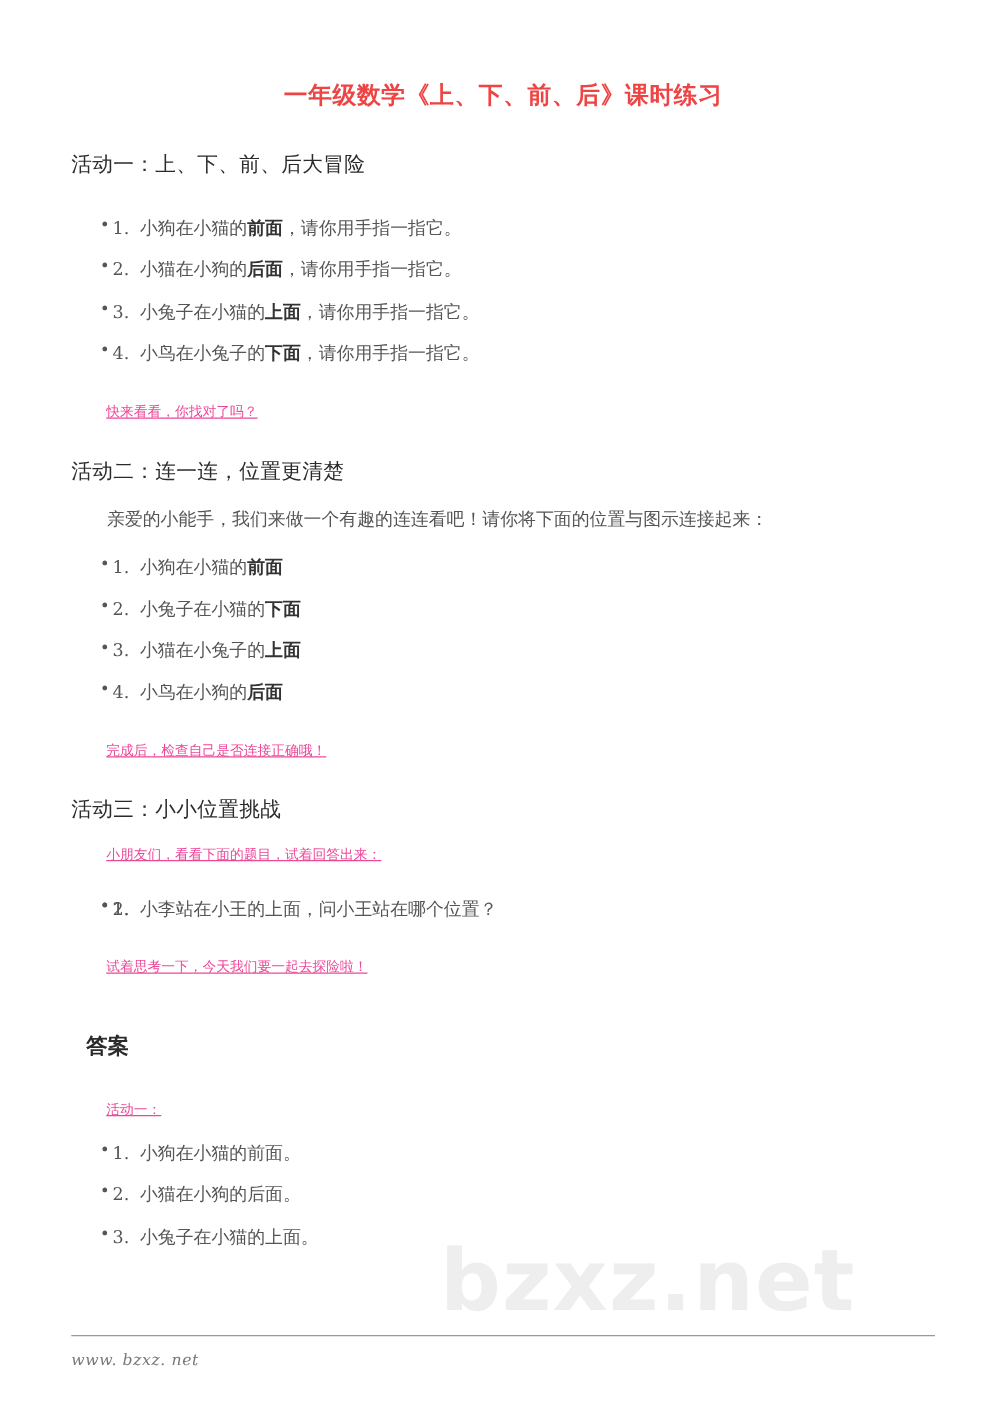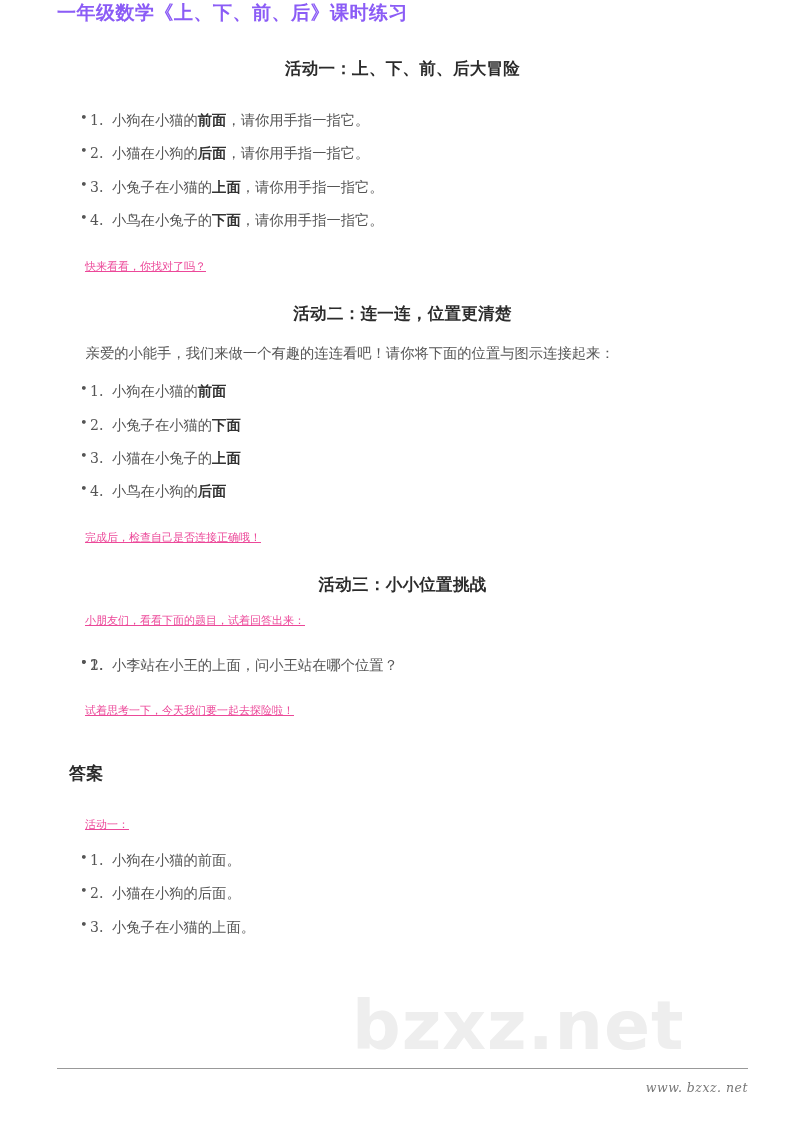--- a/index.html
+++ b/index.html
@@ -38,37 +38,37 @@
   }
 
   
   .content {
     position: relative;
     z-index: 2;
     padding: 0 52px 0 57px;
   }
 
   .doc-title {
-    text-align: left;
+    text-align: center;
     font-size: 19px;
     font-weight: bold;
-    color: #8b5cf6;
+    color: #ef4444;
     letter-spacing: 0.5px;
     margin: 0;
+    padding-top: 63px;
     font-family: "DejaVu Serif", "Liberation Serif", serif;
   }
 
   h2.section-heading {
     font-size: 16.5px;
-    font-weight: bold;
+    font-weight: normal;
     color: #2b2b2b;
     margin: 0;
     padding: 0;
     letter-spacing: 0.3px;
-    text-align: center;
   }
 
   h2.answers-heading {
     font-size: 17px;
     font-weight: bold;
     color: #2b2b2b;
     margin: 12px;
     padding: 0;
     letter-spacing: 0.3px;
   }
@@ -148,21 +148,21 @@
     width: 691px;
     z-index: 3;
   }
   .footer-rule {
     border: 0;
     border-top: 1.6px solid #999999;
     margin: 0;
     width: 100%;
   }
   .footer-url {
-    text-align: right;
+    text-align: left;
     font-family: "DejaVu Serif", "Liberation Serif", serif;
     font-style: italic;
     font-size: 12.5px;
     color: #777777;
     padding-top: 11px;
     letter-spacing: 0.5px;
   }
 </style>
 </head>
 <body>

